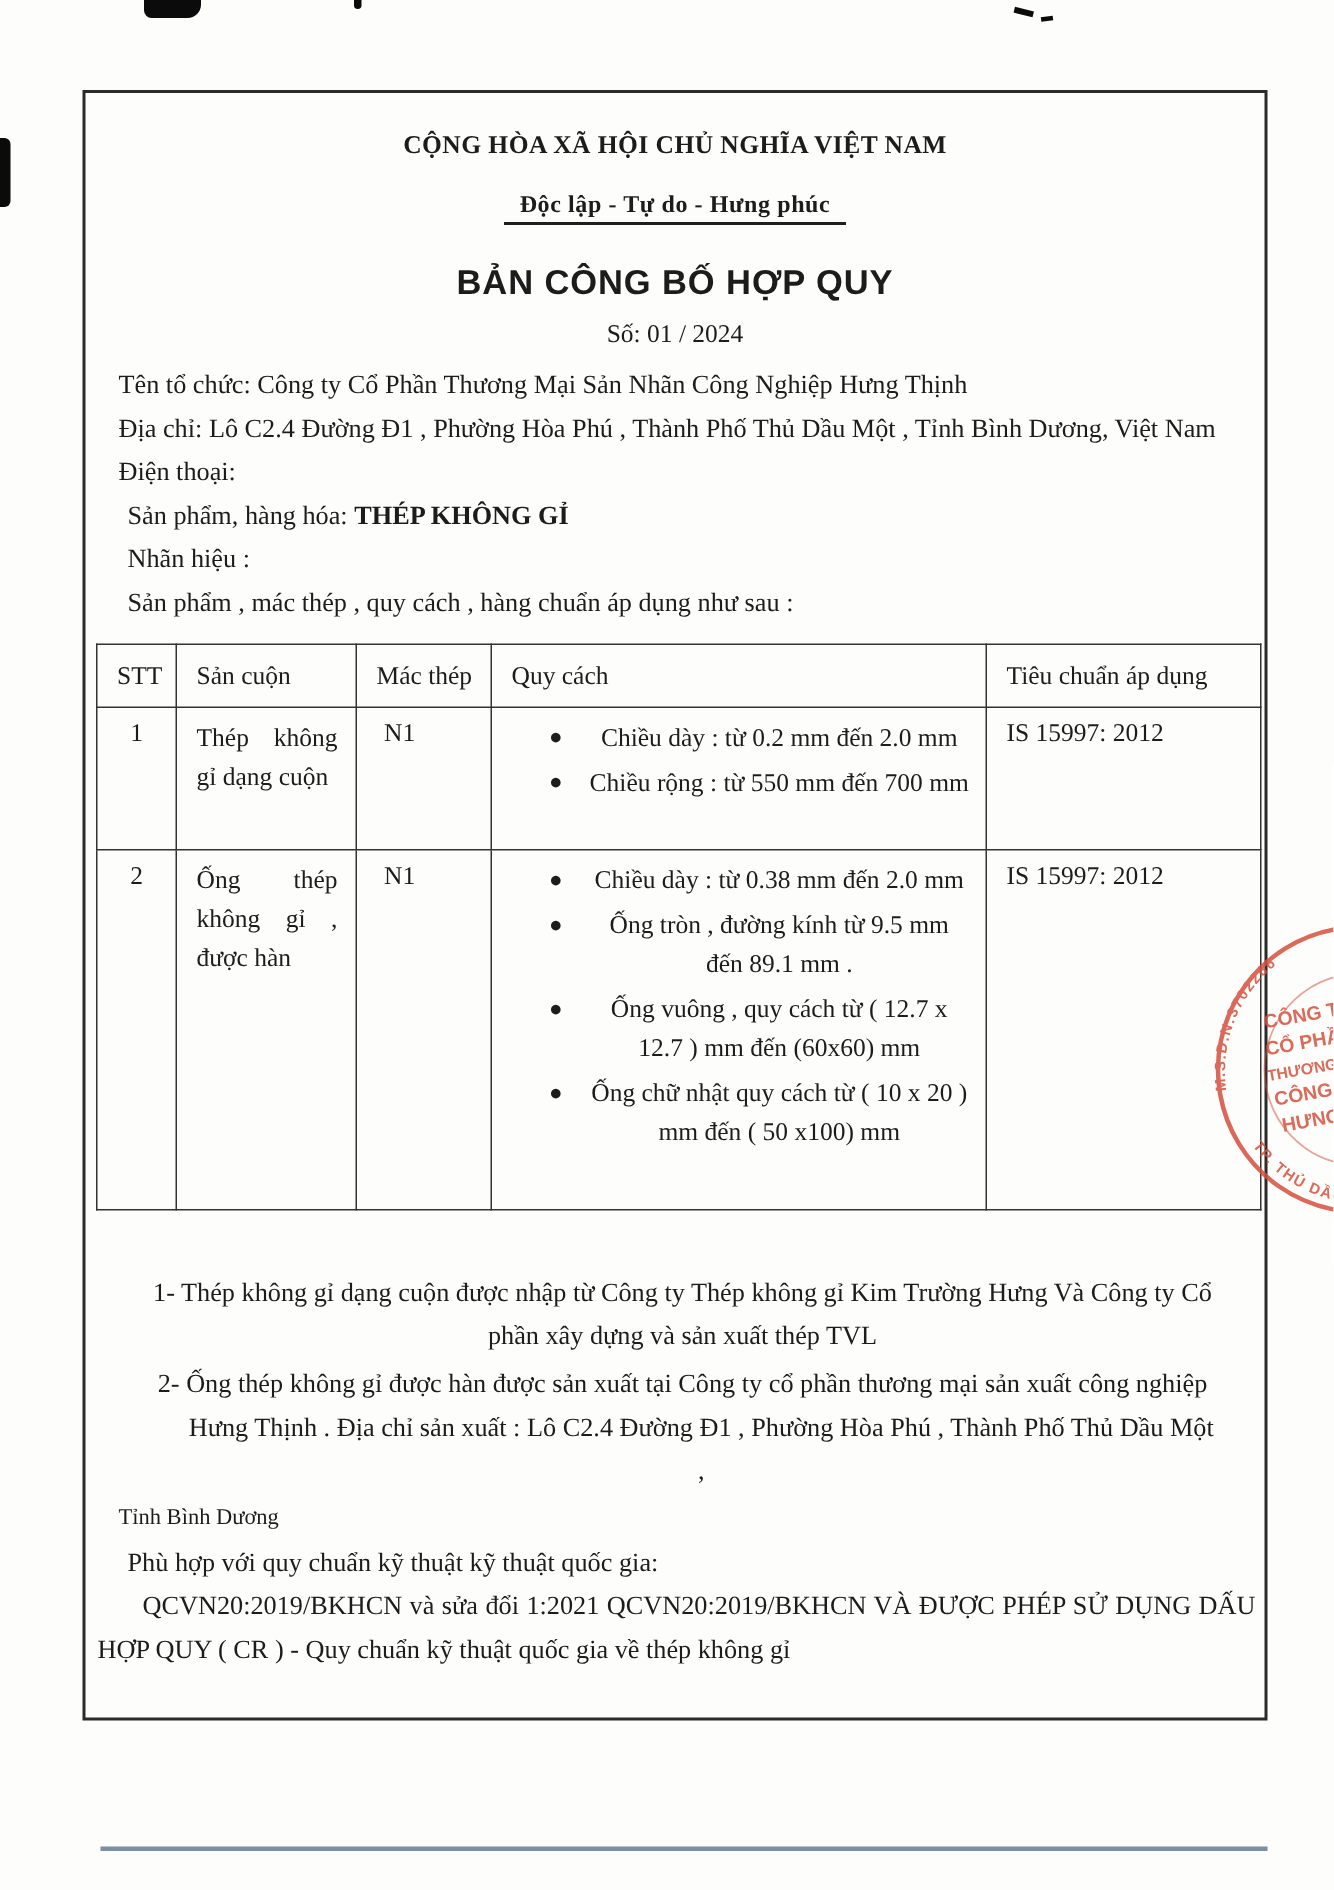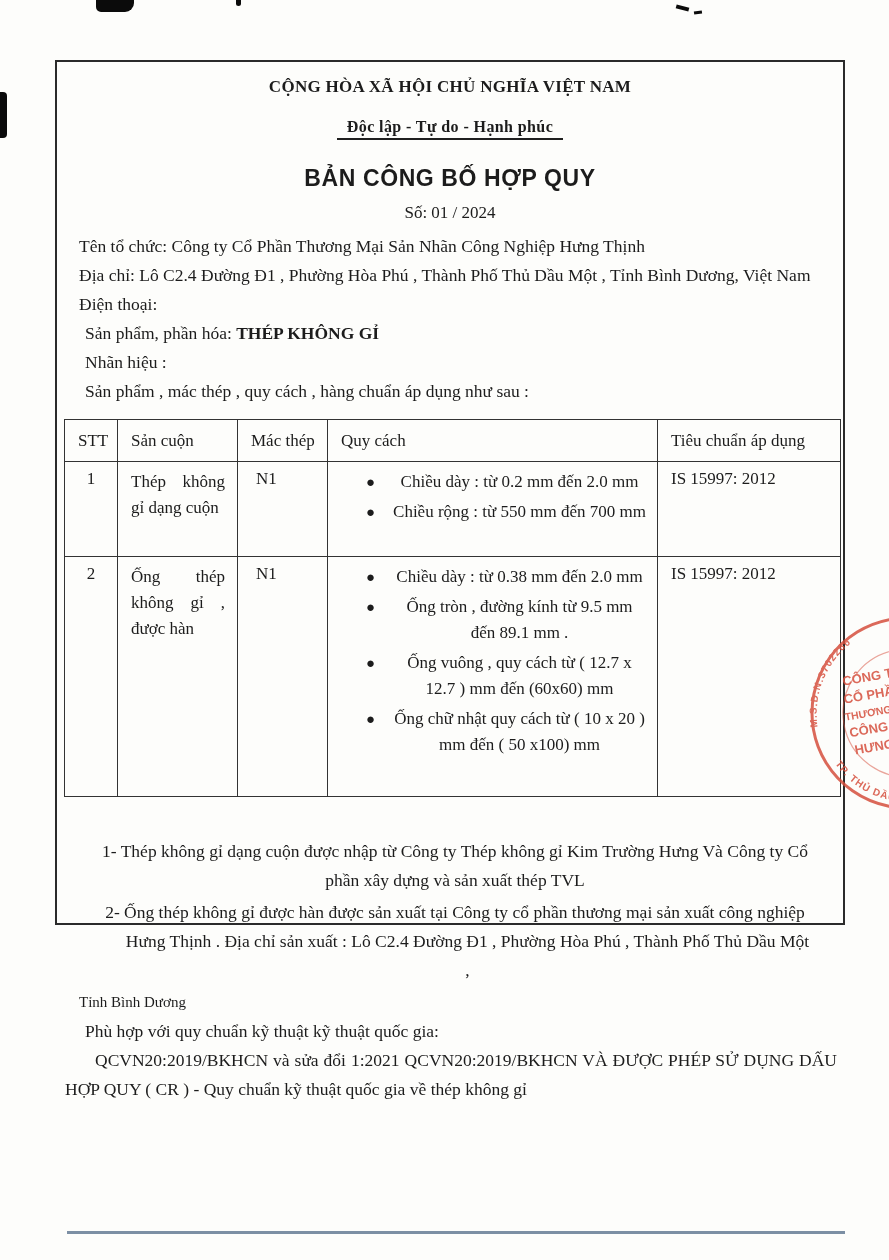--- a/index.html
+++ b/index.html
@@ -21,22 +21,22 @@
   .art3 { left:676px; top:6px; width:13px; height:4px; transform:rotate(14deg); }
   .art3b{ left:694px; top:11px; width:8px; height:3px; transform:rotate(-8deg); }
   .art4 { left:0; top:92px; width:7px; height:46px; border-radius:0 4px 4px 0; }
   .bottom-line {
     position:absolute; left:67px; top:1231px; width:778px; height:3px;
     background:#7c8fa4;
   }
 
   
   .frame {
-    position:absolute; left:55px; top:60px; width:790px; height:865px;
-    border:2px solid #2b2b2b; padding-top:15px;
+    position:absolute; left:55px; top:60px; width:790px; height:1087px;
+    border:2px solid #2b2b2b; padding-top:25px;
   }
 
   .nat-header { text-align:center; }
   .nh1 { font-weight:bold; font-size:17px; letter-spacing:.3px; }
   .nh2 {
     display:inline-block; font-weight:bold; font-size:16px;
     border-bottom:2px solid #1f1f1f; padding:1px 10px 2px; margin-top:2px;
     letter-spacing:.4px;
   }
 
@@ -103,30 +103,30 @@
   <div class="art art1"></div>
   <div class="art art2"></div>
   <div class="art art3"></div>
   <div class="art art3b"></div>
   <div class="art art4"></div>
 
   <div class="frame">
 
     <div class="nat-header">
       <div class="nh1">CỘNG HÒA XÃ HỘI CHỦ NGHĨA VIỆT NAM</div><br>
-      <span class="nh2">Độc lập - Tự do - Hạnh phúc</span>
+      <span class="nh2">Độc lập - Tự do - Hưng phúc</span>
     </div>
 
     <div class="title">BẢN CÔNG BỐ HỢP QUY</div>
     <div class="doc-no">Số: 01 / 2024</div>
 
     <p class="para first">Tên tổ chức: Công ty Cổ Phần Thương Mại Sản Nhãn Công Nghiệp Hưng Thịnh</p>
     <p class="para">Địa chỉ: Lô C2.4 Đường Đ1 , Phường Hòa Phú , Thành Phố Thủ Dầu Một , Tỉnh Bình Dương, Việt Nam</p>
     <p class="para">Điện thoại:</p>
-    <p class="para ind"><span>Sản phẩm, phần hóa: </span><b>THÉP KHÔNG GỈ</b></p>
+    <p class="para ind"><span>Sản phẩm, hàng hóa: </span><b>THÉP KHÔNG GỈ</b></p>
     <p class="para ind">Nhãn hiệu :</p>
     <p class="para ind">Sản phẩm , mác thép , quy cách , hàng chuẩn áp dụng như sau :</p>
 
     <table class="spec">
       <thead>
         <tr>
           <th class="c-stt">STT</th>
           <th class="c-sp">Sản cuộn</th>
           <th class="c-mac">Mác thép</th>
           <th class="c-qc">Quy cách</th>

